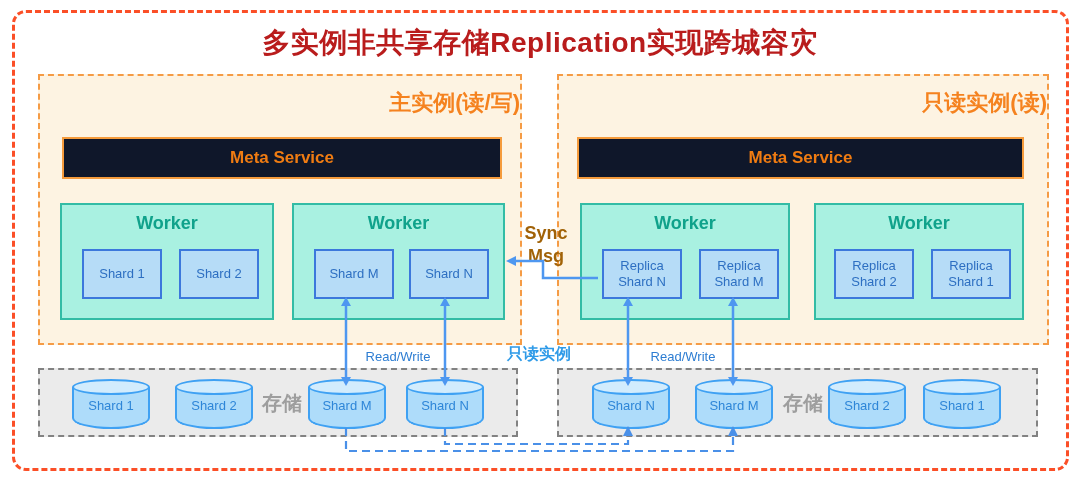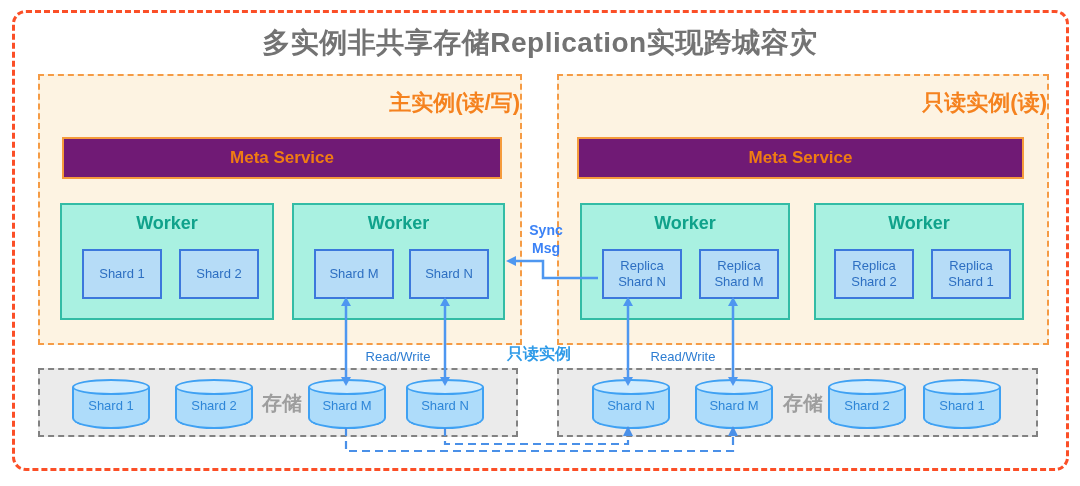--- a/index.html
+++ b/index.html
@@ -4,29 +4,29 @@
 <style>
   * { box-sizing: border-box; margin: 0; padding: 0; }
   html,body { width:1080px; height:486px; background:#ffffff;
     font-family:"Liberation Sans","DejaVu Sans",sans-serif; }
   #canvas { position:relative; width:1080px; height:486px; background:#fff; overflow:hidden; }
 
   .outer-frame { position:absolute; left:12px; top:10px; width:1057px; height:461px;
     border:3px dashed #FB4F27; border-radius:14px; }
 
   .main-title { position:absolute; left:0; top:24px; width:1080px; text-align:center;
-    font-size:28px; font-weight:bold; color:#737373; letter-spacing:0.5px; }
+    font-size:28px; font-weight:bold; color:#b91c1c; letter-spacing:0.5px; }
 
   .instance { position:absolute; top:74px; height:271px; background:#FDF3E2;
     border:2px dashed #F59B45; }
   .instance.primary  { left:38px;  width:484px; }
   .instance.readonly { left:557px; width:492px; }
   .inst-title { margin-top:12px; text-align:right; font-size:22px; font-weight:bold; color:#F5821F; }
 
-  .meta { position:absolute; top:61px; height:42px; background:#701a75; border:2px solid #F59B3C;
+  .meta { position:absolute; top:61px; height:42px; background:#0f172a; border:2px solid #F59B3C;
     display:flex; align-items:center; justify-content:center;
     font-size:17px; font-weight:bold; color:#F07C12; }
   .instance.primary  .meta { left:22px; width:440px; }
   .instance.readonly .meta { left:18px; width:447px; }
 
   .worker { position:absolute; top:127px; height:117px; background:#A9F1E1; border:2px solid #33BCA5; }
   .instance.primary  .worker.w1 { left:20px;  width:214px; }
   .instance.primary  .worker.w2 { left:252px; width:213px; }
   .instance.readonly .worker.w1 { left:21px;  width:210px; }
   .instance.readonly .worker.w2 { left:255px; width:210px; }
@@ -55,21 +55,21 @@
   .storage.right .cyl.c1 { left:33px; } .storage.right .cyl.c2 { left:136px; }
   .storage.right .cyl.c3 { left:269px; } .storage.right .cyl.c4 { left:364px; }
   .cyl-body { position:absolute; left:0; right:0; top:8px; bottom:0; background:#AEDCFA;
     border:2px solid #3FA1F3; border-top:none; border-radius:0 0 39px 39px / 0 0 11px 11px; }
   .cyl-top { position:absolute; left:0; right:0; top:0; height:16px; background:#D2ECFD;
     border:2px solid #3FA1F3; border-radius:50%; z-index:2; }
   .cyl-label { position:absolute; left:0; right:0; top:19px; text-align:center;
     font-size:13px; color:#2E86D8; z-index:3; }
 
   .ann { position:absolute; color:#2D7DD2; font-size:13px; text-align:center; }
-  .ann.sync { left:522px; top:222px; width:48px; font-size:14px; font-weight:600; color:#3b82f6; line-height:1.25; }
+  .ann.sync { left:522px; top:222px; width:48px; font-size:18px; font-weight:600; color:#a16207; line-height:1.25; }
   .ann.rw-left  { left:358px; top:349px; width:80px; }
   .ann.rw-right { left:643px; top:349px; width:80px; }
   .ann.nonshared { left:489px; top:344px; width:100px; font-size:16px; font-weight:bold; color:#2F9BE8; }
 
   .arrows-svg { position:absolute; left:0; top:0; width:1080px; height:486px;
     pointer-events:none; z-index:10; }
 </style>
 </head>
 <body>
 

